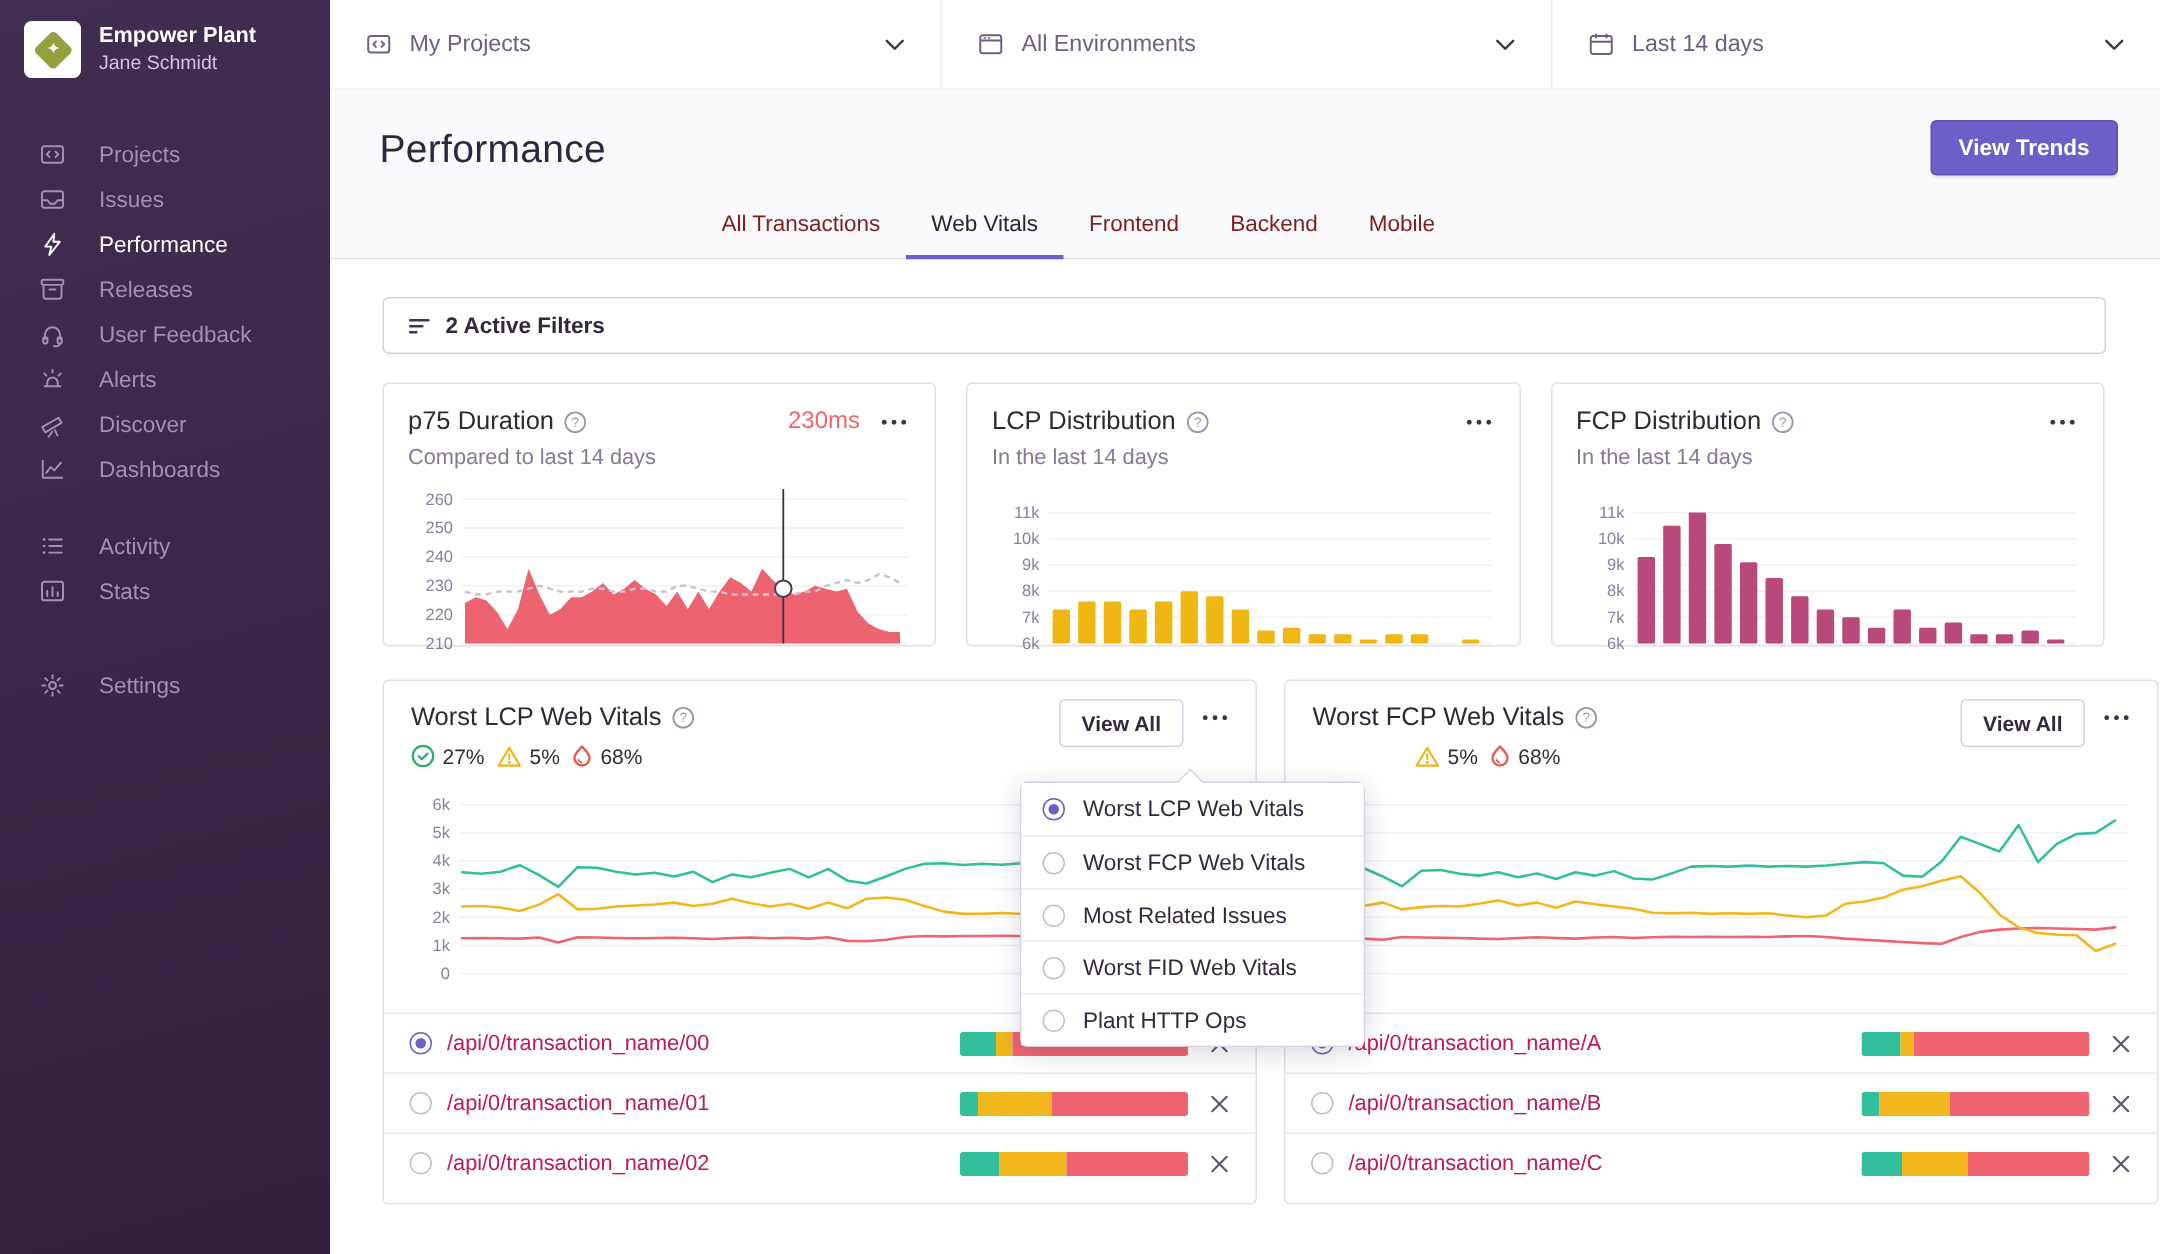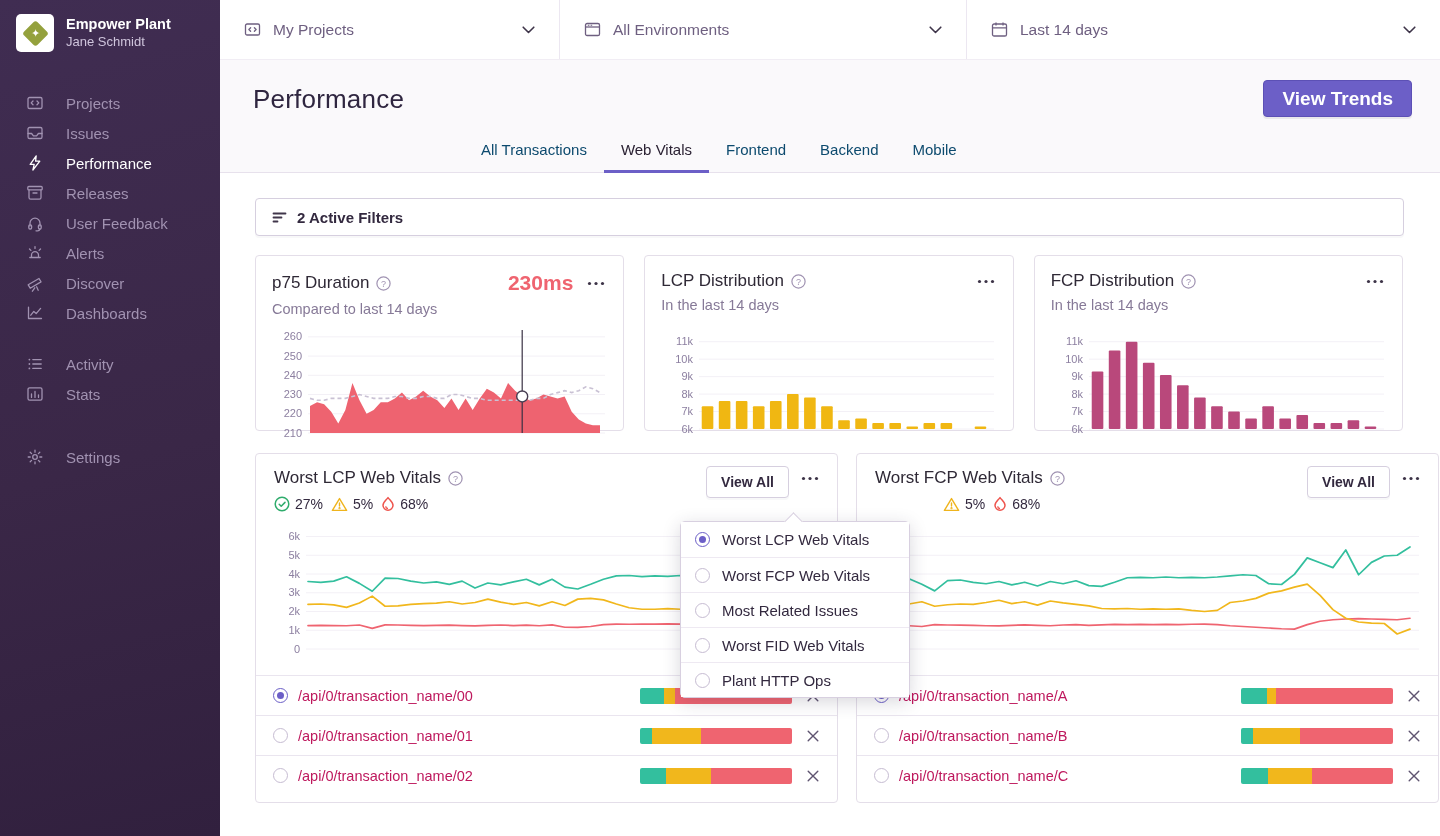--- a/index.html
+++ b/index.html
@@ -21,51 +21,51 @@
   .nav-item .nicon { width:18px; height:18px; display:flex; align-items:center; justify-content:center; }
   .nav-item.active { color:#fff; }
   .nav-item.gap1 { margin-top:21px; }
   .nav-item.gap2 { margin-top:33px; }
   .nav-item svg { display:block; }
 
   
   .topbar { position:absolute; left:220px; top:0; width:1220px; height:60px; background:#fff; border-bottom:1px solid #f1edf4; display:flex; }
   .tb-sect { display:flex; align-items:center; gap:12px; padding:0 24px; color:#6e5f80; font-size:15.5px; }
   .tb-sect .chev { margin-left:auto; color:#3e3449; display:flex; }
-  .tb-sect.s1 { width:340px; border-right:1px solid #ece7f1; }
+  .tb-sect.s1 { width:408px; border-right:1px solid #ece7f1; }
   .tb-sect.s2 { width:407px; border-right:1px solid #ece7f1; }
   .tb-sect.s3 { flex:1; }
   .tb-icon { display:flex; color:#6e5f80; }
 
   
   .header-strip { position:absolute; left:220px; top:60px; width:1220px; height:113px; background:#faf9fb; border-bottom:1px solid #e7e1ec; }
   .page-title { position:absolute; left:33px; top:24px; font-size:26px; font-weight:500; color:#2f2640; letter-spacing:.2px; }
   .view-trends { position:absolute; right:28px; top:20px; height:37px; padding:0 18px; background:#6c5fc7; color:#fff;
-    font-size:19px; font-weight:700; border:1px solid #5c50b5; border-radius:4px; cursor:pointer; box-shadow:0 2px 0 rgba(43,34,51,.08); font-family:inherit;text-align:center; }
+    font-size:15px; font-weight:700; border:1px solid #5c50b5; border-radius:4px; cursor:pointer; box-shadow:0 2px 0 rgba(43,34,51,.08); font-family:inherit;text-align:center; }
   .tabs { position:absolute; left:245px; bottom:-1px; display:flex; left:244px; }
-  .tab { padding:0 17px 12px 17px; font-size:15px; color:#0c4a6e; cursor:pointer; border-bottom:3px solid transparent; }
+  .tab { padding:0 17px 12px 17px; font-size:15px; color:#7f1d1d; cursor:pointer; border-bottom:3px solid transparent; }
   .tab.active { color:#2b2233; font-weight:500; border-bottom-color:#6c5fc7; }
 
   
   .content { position:absolute; left:220px; top:173px; width:1220px; height:663px; background:#fff; }
   .filter-row { display:flex; gap:6px; margin:25px 36px 0 35px;flex-direction:column; }
   .filter-btn { display:flex; align-items:center; gap:10px; height:38px; padding:0 16px; border:1px solid #d6cfdf; border-radius:4px;
     background:#fff; font-size:15px; font-weight:700; color:#33293f; cursor:pointer; box-shadow:0 2px 0 rgba(43,34,51,.03); font-family:inherit; }
   .search-box { position:relative; flex:1; }
   .search-box input { width:100%; height:38px; border:1px solid #e0d9e8; border-radius:4px; padding:0 12px 0 38px; font-size:15px; color:#33293f; font-family:inherit; outline:none; }
   .search-box input::placeholder { color:#c3bacf; }
   .search-box .sicon { position:absolute; left:13px; top:11px; color:#b3a8c0; }
 
   .cards-row1 { display:flex; gap:20px; margin:19px 37px 0 35px; }
   .card { background:#fff; border:1px solid #e4dee9; border-radius:4px; }
   .cards-row1 .card { flex:1; height:176px; padding:15px 16px; position:relative; }
   .c-head { display:flex; align-items:center; }
   .c-title { font-size:17px; font-weight:500; color:#2f2936; }
   .help { margin-left:7px; color:#a093b2; display:flex; cursor:pointer; }
-  .c-value { margin-left:auto; font-size:21px; font-weight:700; color:#ef6470; }
+  .c-value { margin-left:auto; font-size:16px; font-weight:400; color:#ef6470; }
   .dots { color:#3c3347; display:flex; cursor:pointer; padding:4px 2px; }
   .c-head .dots { margin-left:12px; }
   .c-sub { margin-top:6px; font-size:14.5px; color:#867997; }
   .c-chart { margin-top:8px; }
 
   .cards-row2 { display:flex; gap:18px; margin:22px 37px 0 35px; }
   .cards-row2 .card { width:583px; height:350px; padding:14px 18px 0 18px; position:relative; }
   .cards-row2 .card.right { flex:1; }
   .w-stats { display:flex; align-items:center; gap:8px; margin-top:7px; height:18px; }
   .w-stat { display:flex; align-items:center; gap:5px; font-size:14px; color:#33293f; }

